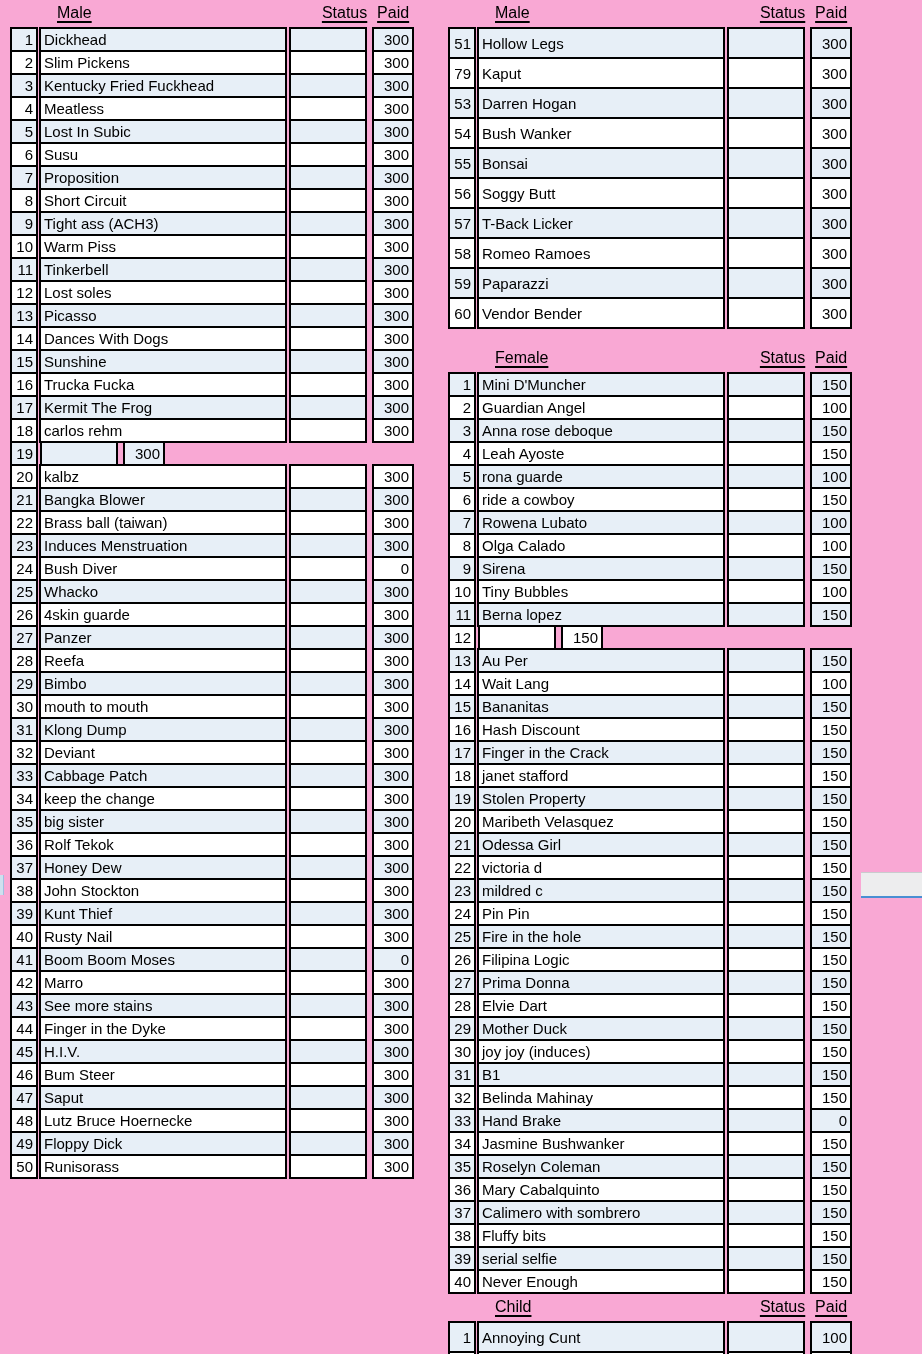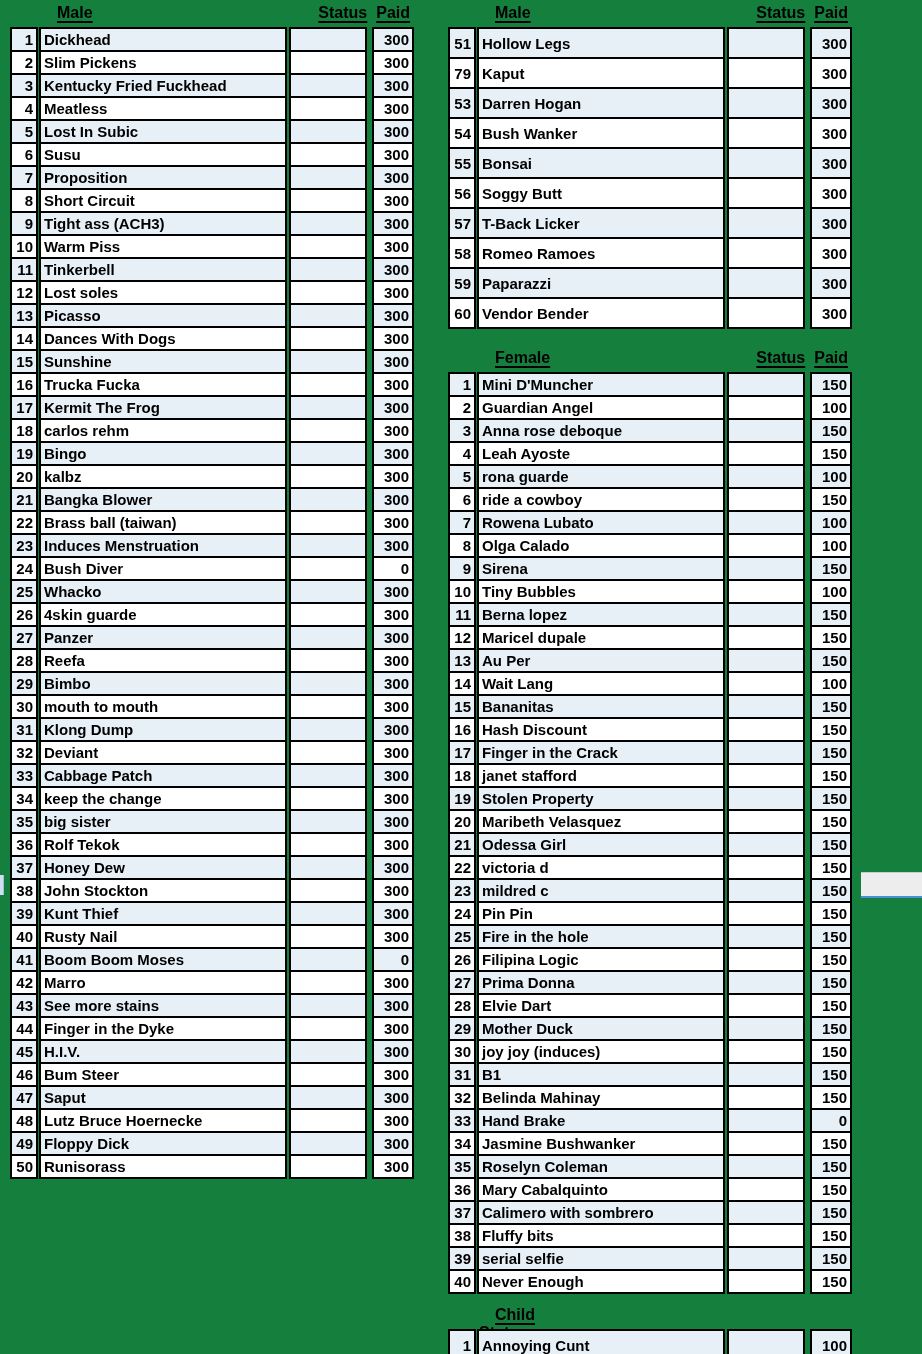--- a/index.html
+++ b/index.html
@@ -1,32 +1,32 @@
 <!DOCTYPE html>
 <html style="--band: #e7eff7; --border-c: #000000; --accent: #4a8fd3;"><head>
 <meta charset="utf-8">
 <style>
   html, body { margin:0; padding:0; background:#ffffff; }
   .sheet {
     position:relative; width:922px; height:1354px; overflow:hidden;
-    background:#15803d; color:#000;
-    font-family:"Liberation Sans", sans-serif; font-weight:700;
+    background:#f9a8d4; color:#000;
+    font-family:"Liberation Sans", sans-serif; font-weight:400;
   }
   .col { position:absolute; top:0; width:404px; }
   .col-left  { left:10px; }
   .col-right { left:448px; }
 
   .sec-header { display:flex; height:23px; margin-top:4px; font-size:16px; align-items:flex-start; }
   .sec-header .h-title  { width:279px; padding-left:47px; box-sizing:border-box; }
   .sec-header .h-status { width:78px; margin-left:2px; text-align:right; }
   .sec-header .h-paid   { width:42px; margin-left:5px; text-align:center; }
   .h-label { text-decoration:underline; text-decoration-thickness:2px; text-underline-offset:3px; }
 
   .sec-female .sec-header { margin-top:20px; }
-  .sec-child  .sec-header { margin-top:12px;flex-direction:column; }
+  .sec-child  .sec-header { margin-top:4px; }
 
   .rows {}
   .row { display:flex; height:25px; }
   .row + .row { margin-top:-2px; }
   .sec-male-right .row, .sec-child .row { height:32px; }
 
   .cell {
     box-sizing:border-box; border:2px solid var(--border-c,#000);
     background:#fff; display:flex; align-items:center;
     font-size:15px; overflow:hidden; white-space:nowrap;
@@ -163,21 +163,20 @@
             <div class="cell paid">300</div>
           </div>
           <div class="row">
             <div class="cell num">18</div>
             <div class="cell name">carlos rehm</div>
             <div class="cell status"></div>
             <div class="cell paid">300</div>
           </div>
           <div class="row band">
             <div class="cell num">19</div>
-            <div class="cell name">Bingo</div>
             <div class="cell status"></div>
             <div class="cell paid">300</div>
           </div>
           <div class="row">
             <div class="cell num">20</div>
             <div class="cell name">kalbz</div>
             <div class="cell status"></div>
             <div class="cell paid">300</div>
           </div>
           <div class="row band">
@@ -503,21 +502,20 @@
             <div class="cell paid">100</div>
           </div>
           <div class="row band">
             <div class="cell num">11</div>
             <div class="cell name">Berna lopez</div>
             <div class="cell status"></div>
             <div class="cell paid">150</div>
           </div>
           <div class="row">
             <div class="cell num">12</div>
-            <div class="cell name">Maricel dupale</div>
             <div class="cell status"></div>
             <div class="cell paid">150</div>
           </div>
           <div class="row band">
             <div class="cell num">13</div>
             <div class="cell name">Au Per</div>
             <div class="cell status"></div>
             <div class="cell paid">150</div>
           </div>
           <div class="row">

